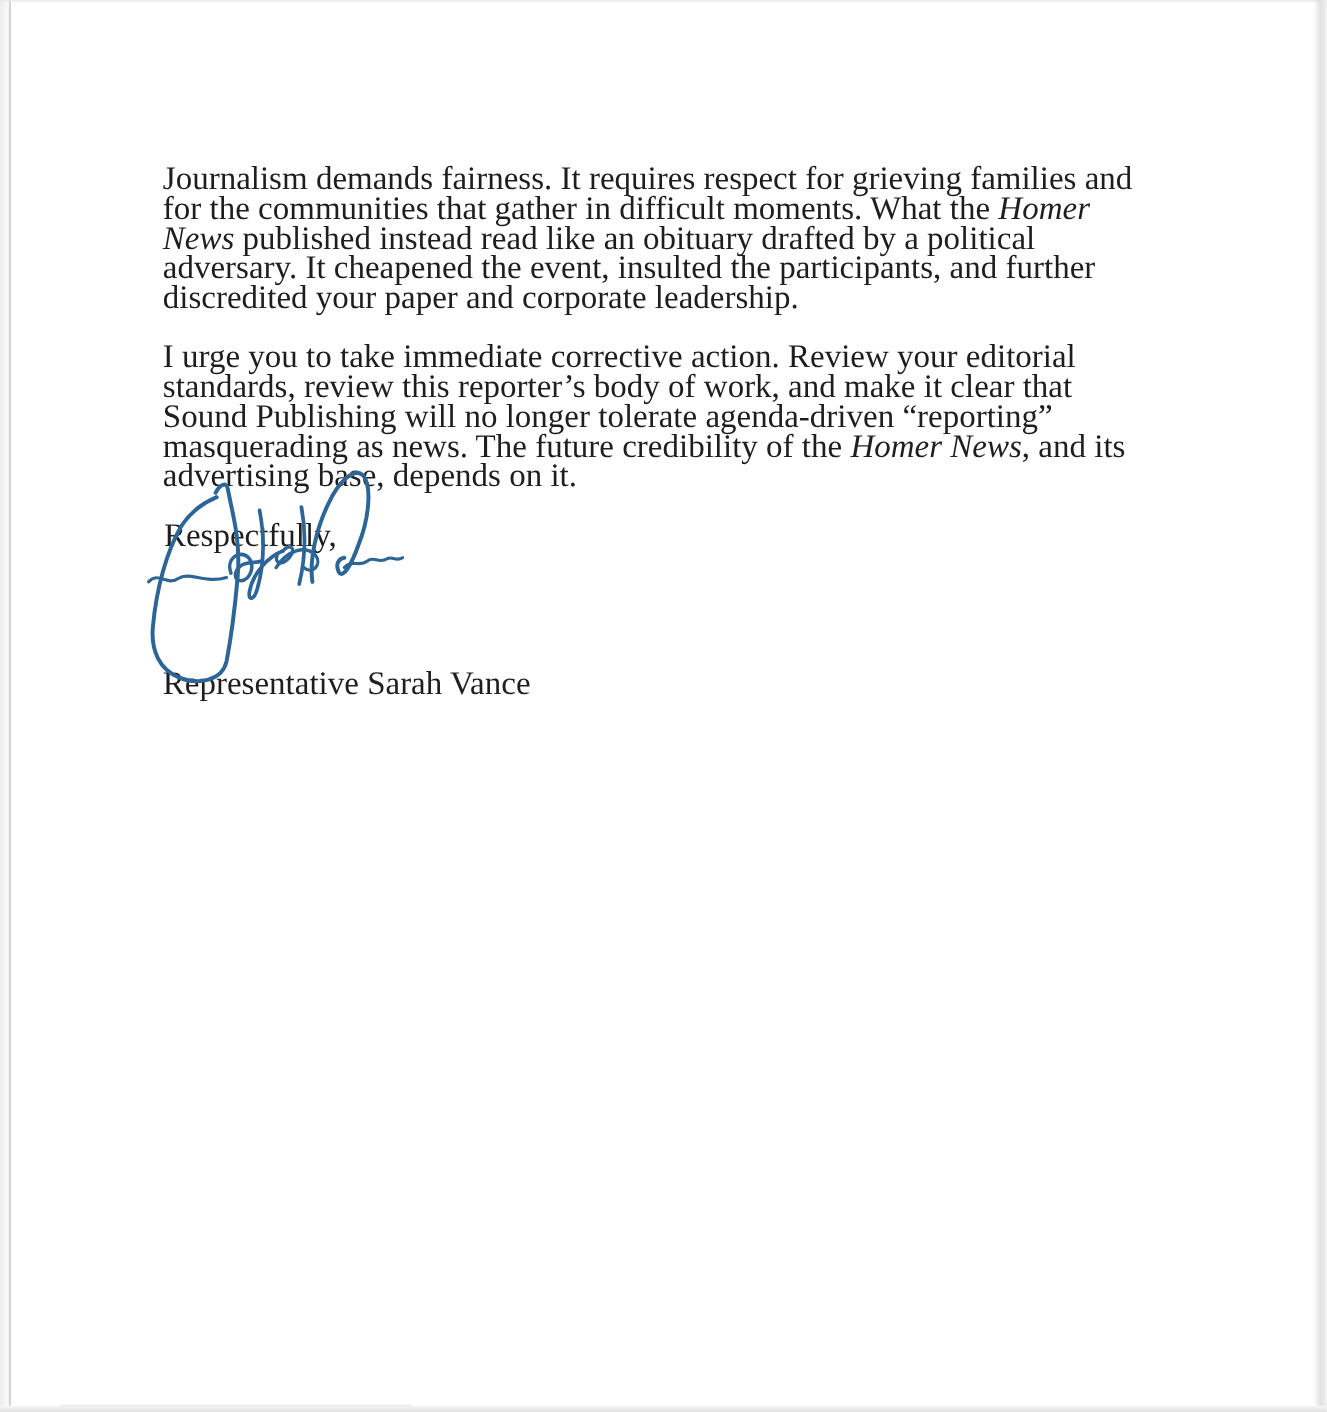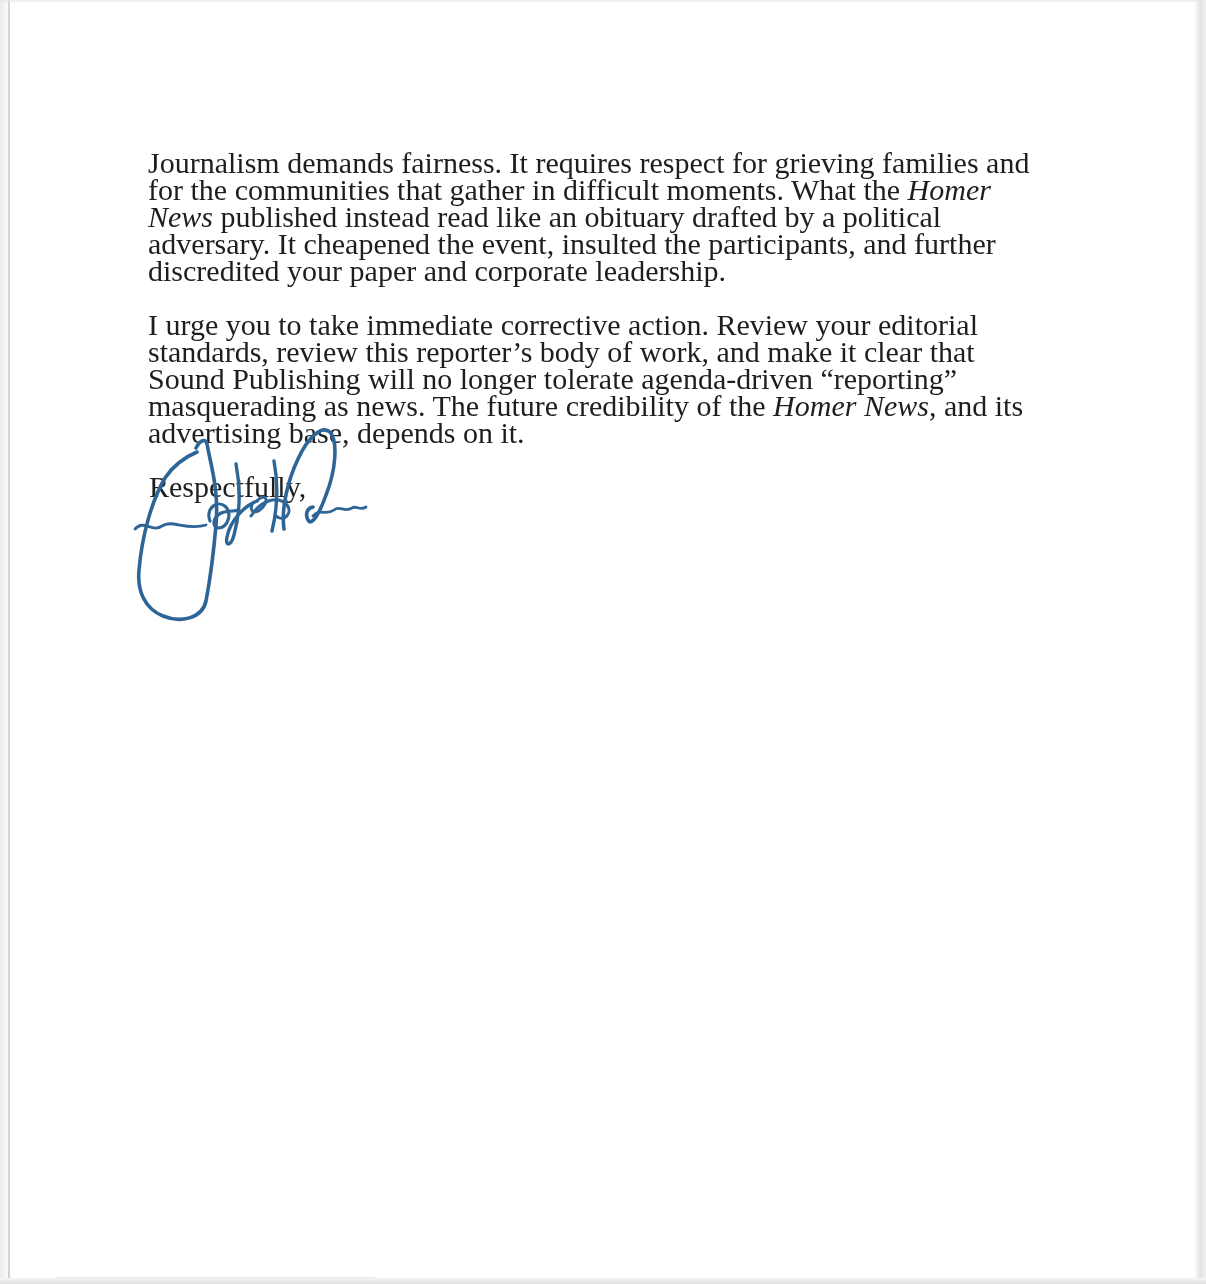--- a/index.html
+++ b/index.html
@@ -92,20 +92,21 @@
   <div class="edge-left-line"></div>
   <div class="edge-top-line"></div>
   <div class="edge-right-wash"></div>
   <div class="edge-bottom-wash"></div>
   <div class="edge-bottom-line"></div>
 
   <div class="letter-content">
     <p class="para"><span class="seg-plain">Journalism demands fairness. It requires respect for grieving families and for the communities that gather in difficult moments. What the </span><span class="seg-italic">Homer News</span><span class="seg-plain"> published instead read like an obituary drafted by a political adversary. It cheapened the event, insulted the participants, and further discredited your paper and corporate leadership.</span></p>
     <p class="para"><span class="seg-plain">I urge you to take immediate corrective action. Review your editorial standards, review this reporter’s body of work, and make it clear that Sound Publishing will no longer tolerate agenda-driven “reporting” masquerading as news. The future credibility of the </span><span class="seg-italic">Homer News</span><span class="seg-plain">, and its advertising base, depends on it.</span></p>
     <p class="closing">Respectfully,</p>
+    <p class="signer">Representative Sarah Vance</p>
   </div>
 
   <svg class="signature-svg" viewBox="130 412 250 215" aria-hidden="true">
 
     <path stroke-width="2.8" d="M135,529 C144,519 152,533 162,526 C172,519 186,531 206,525" stroke="#2d6597"></path>
 
     <path stroke-width="3.6" d="M196,448 C200,440 206,438 207,444 C211,466 219,490 216,525 C214,548 210,580 206,601 C202,619 180,623 163,616 C145,609 137,591 139,570 C142,535 152,500 165,478 C173,466 185,457 197,452" stroke="#2d6597"></path>
 
     <path stroke-width="3.2" d="M210,521 C205,508 218,499 226,507 C232,514 228,527 219,528 C212,528 212,518 221,513 C228,510 233,512 238,510" stroke="#2d6597"></path>
 

